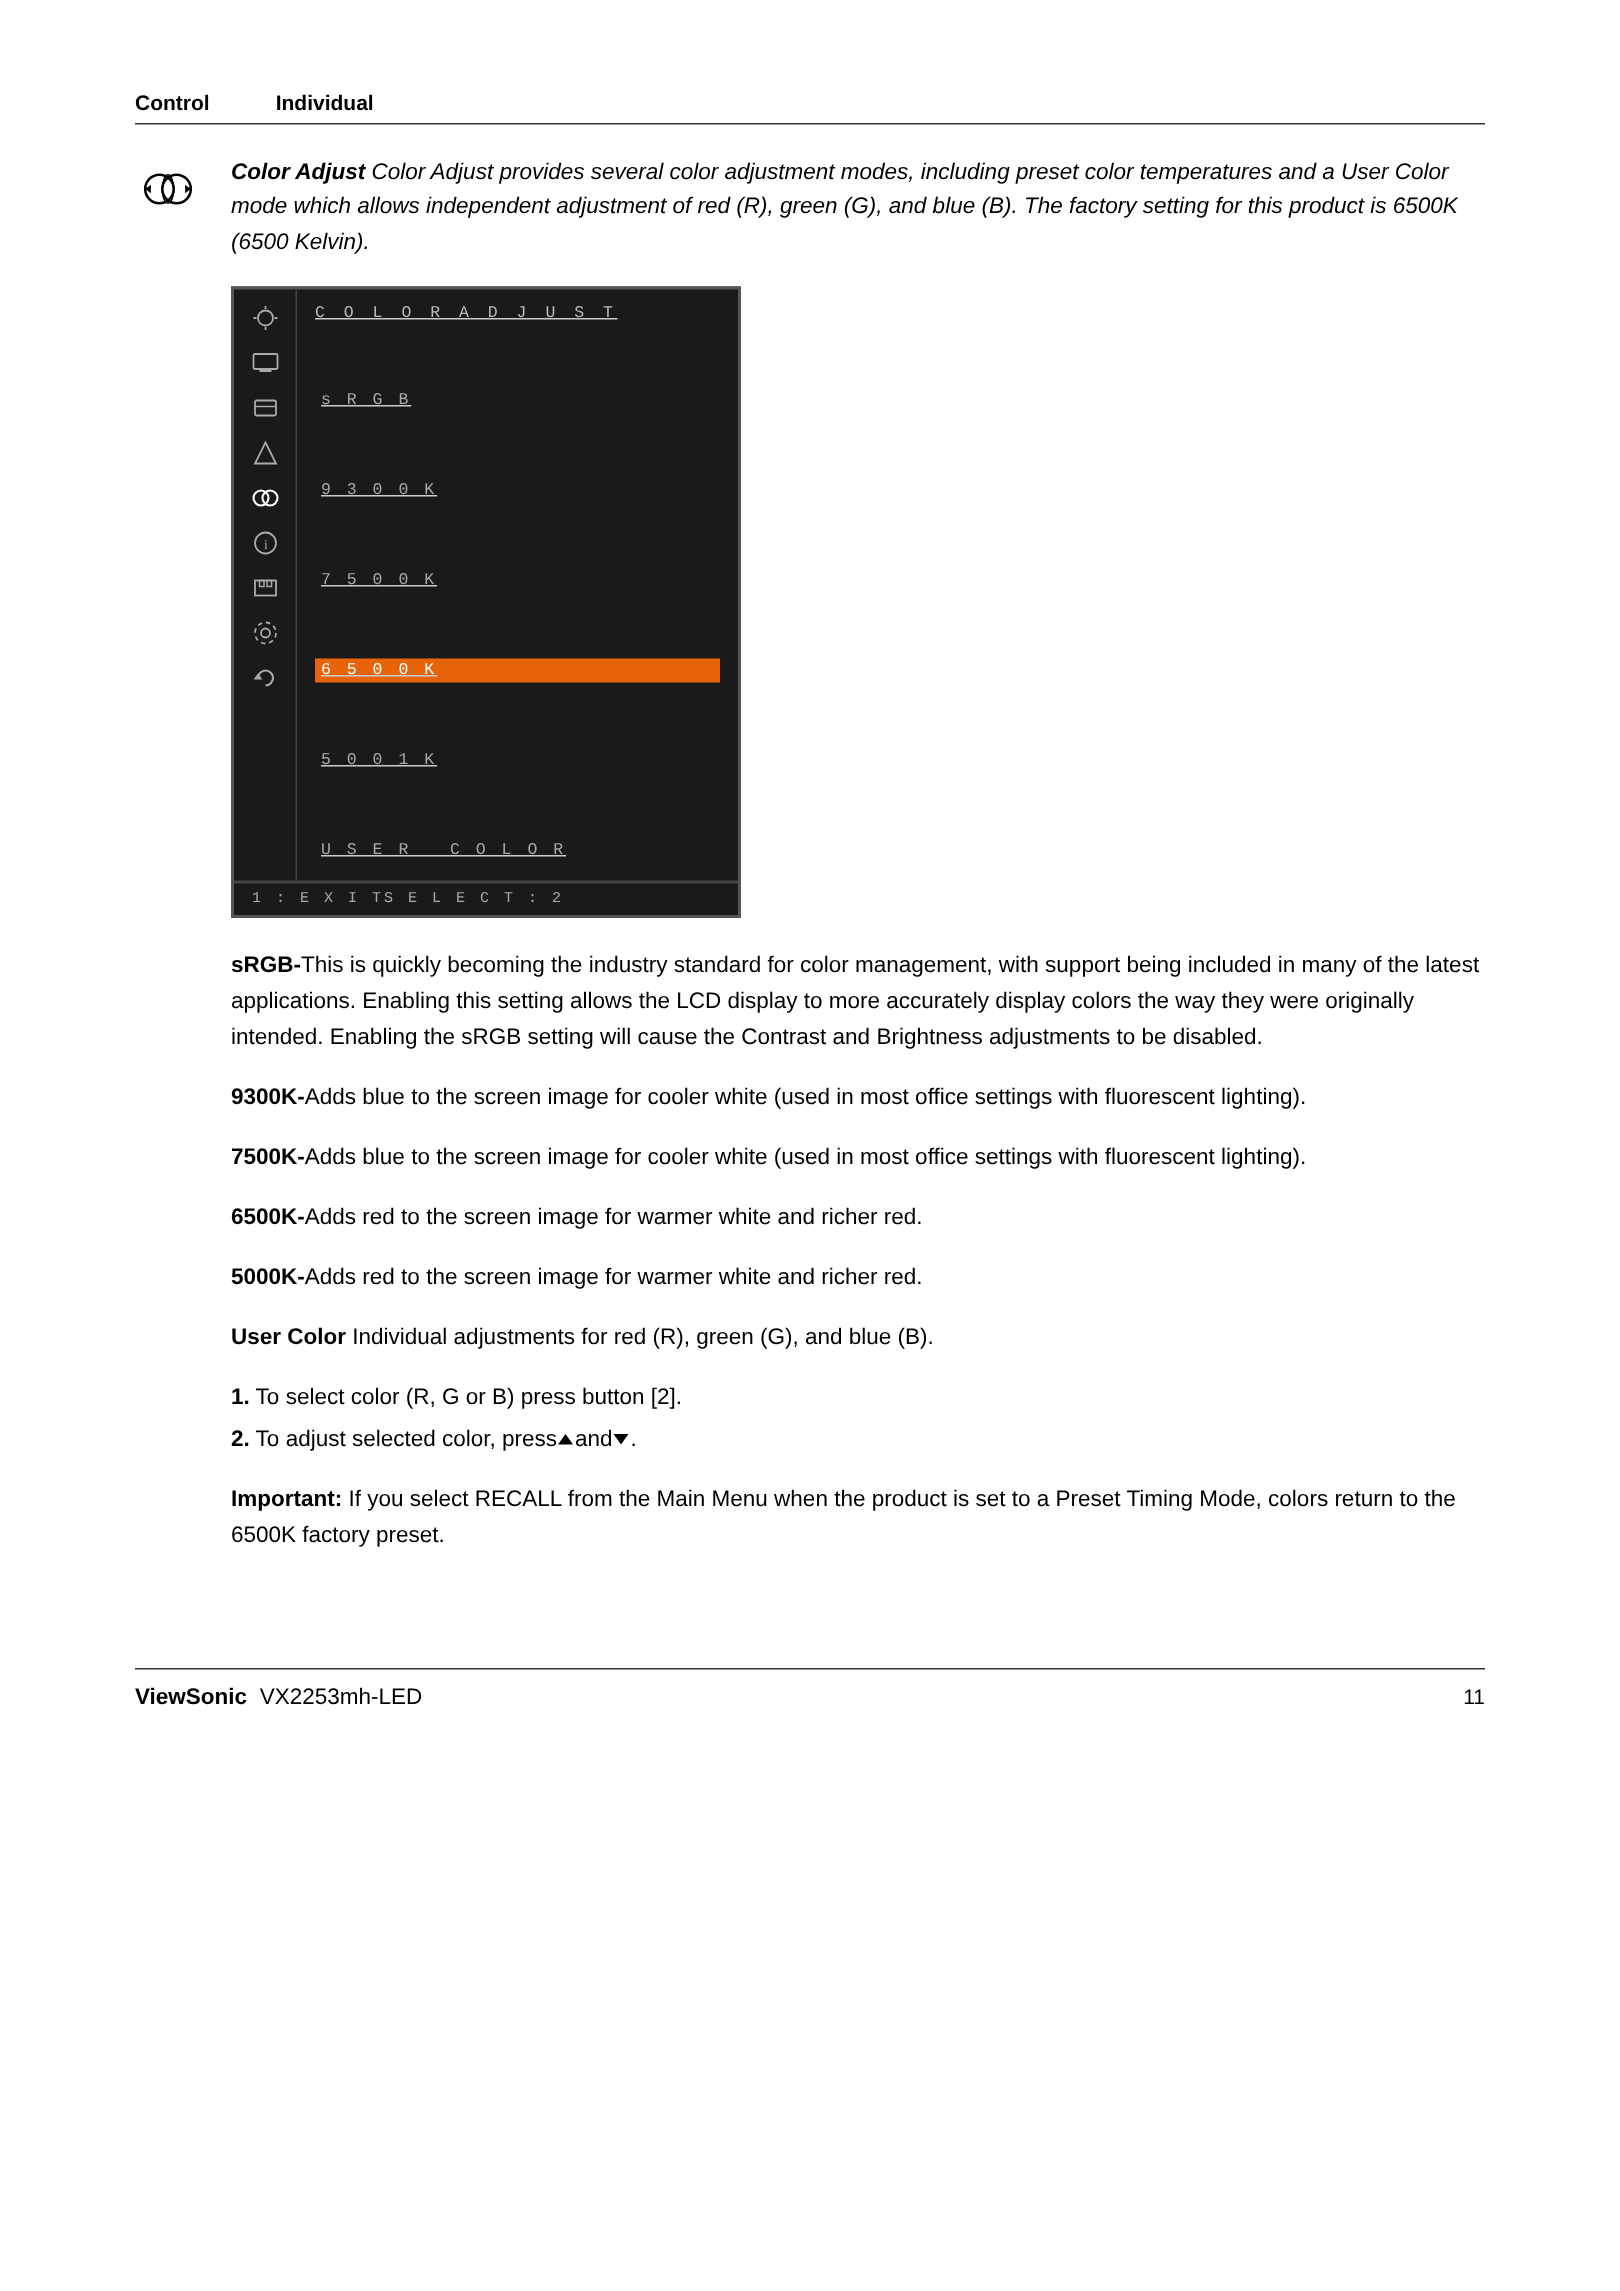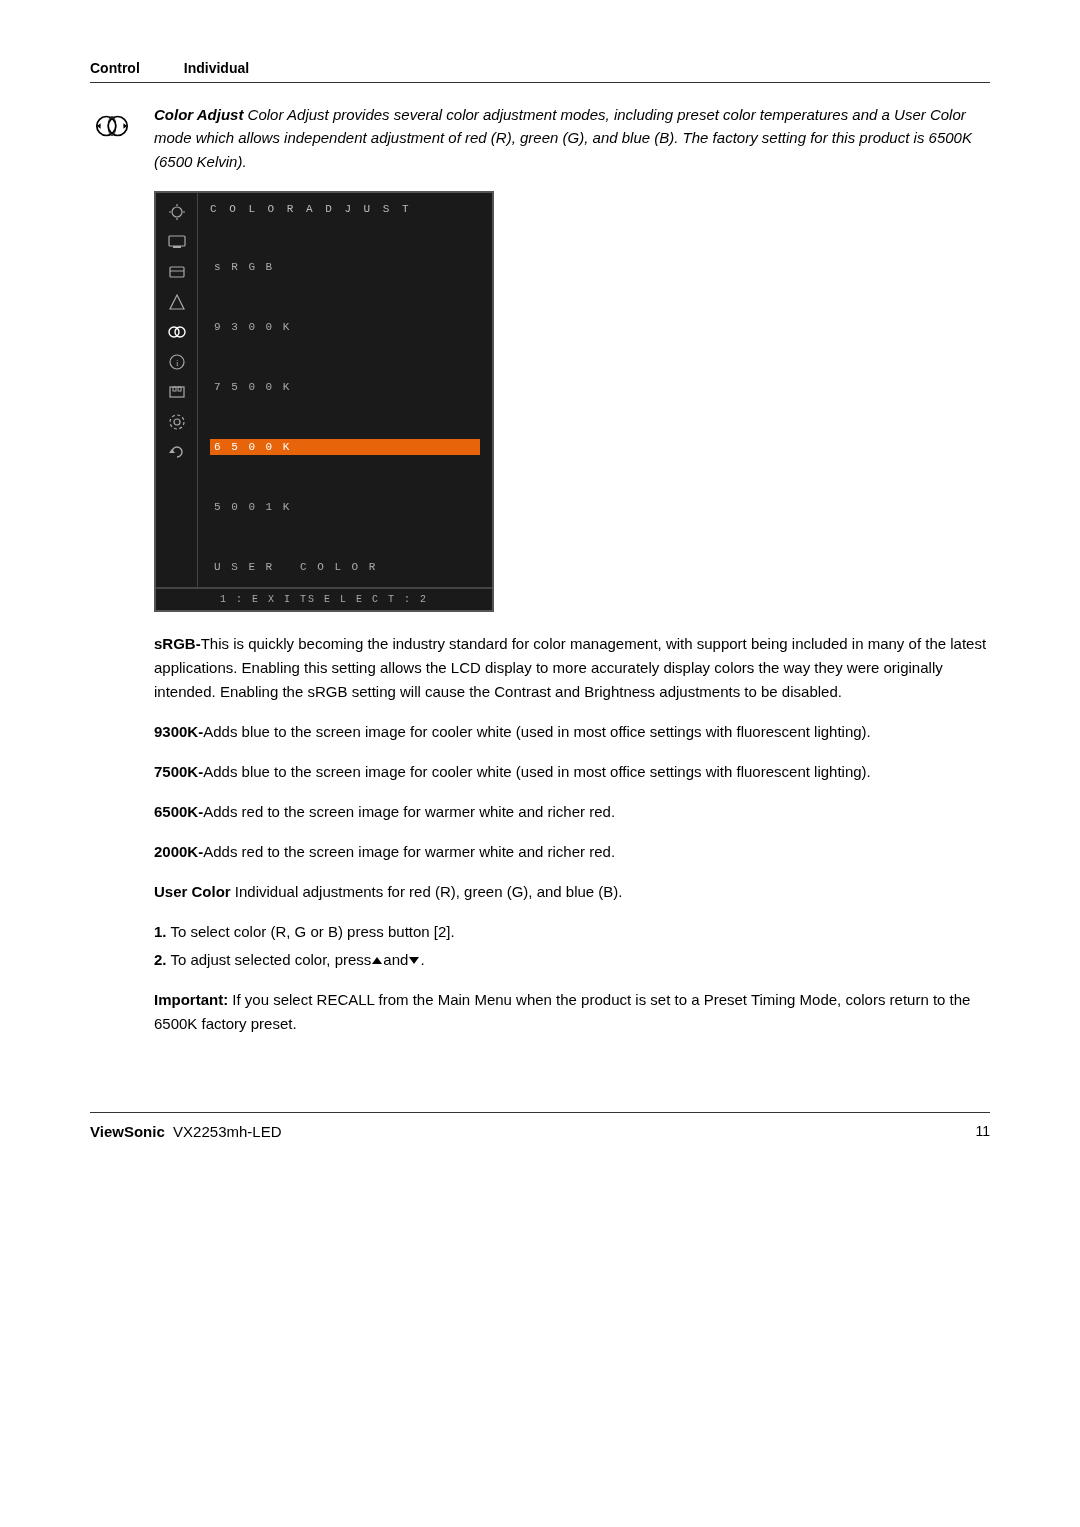--- a/index.html
+++ b/index.html
@@ -91,20 +91,21 @@
       justify-content: center;
       width: 22px;
       height: 22px;
     }
     .osd-icon-item.active {
       color: #ffffff;
     }
     .osd-main-content {
       flex: 1;
       padding: 10px 12px;
+      text-decoration: underline;
     }
     .osd-title {
       letter-spacing: 3px;
       font-size: 11px;
       color: #bbbbbb;
       margin-bottom: 12px;
       text-transform: uppercase;
     }
     .osd-menu-item {
       padding: 2px 4px;
@@ -114,21 +115,21 @@
       margin-bottom: 2px;
       margin-top: 44px;
     }
     .osd-menu-item.selected {
       background: #e8640a;
       color: #ffffff;
       padding: 2px 4px;
     }
     .osd-bottom-bar {
       display: flex;
-      justify-content: center;
+      justify-content: flex-start;
       padding: 5px 12px;
       border-top: 1px solid #444;
       font-size: 10px;
       letter-spacing: 2px;
       color: #aaaaaa;
     }
 
     .body-text {
       font-size: 15px;
       line-height: 1.6;
@@ -304,21 +305,21 @@
 
     <p class="body-text">
       <b>7500K-</b>Adds blue to the screen image for cooler white (used in most office settings with fluorescent lighting).
     </p>
 
     <p class="body-text">
       <b>6500K-</b>Adds red to the screen image for warmer white and richer red.
     </p>
 
     <p class="body-text">
-      <b>2000K-</b>Adds red to the screen image for warmer white and richer red.
+      <b>5000K-</b>Adds red to the screen image for warmer white and richer red.
     </p>
 
     <p class="body-text">
       <b>User Color</b> Individual adjustments for red (R), green (G),  and blue (B).
     </p>
 
     <p class="body-text" style="margin-bottom:4px;">
       <b>1.</b> To select color (R, G or B) press button [2].
     </p>
     <p class="body-text" style="margin-bottom:16px;">

